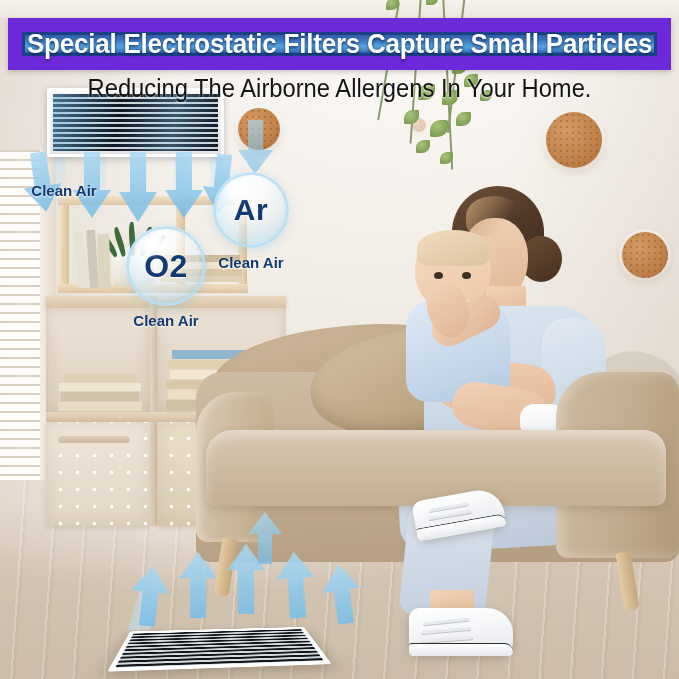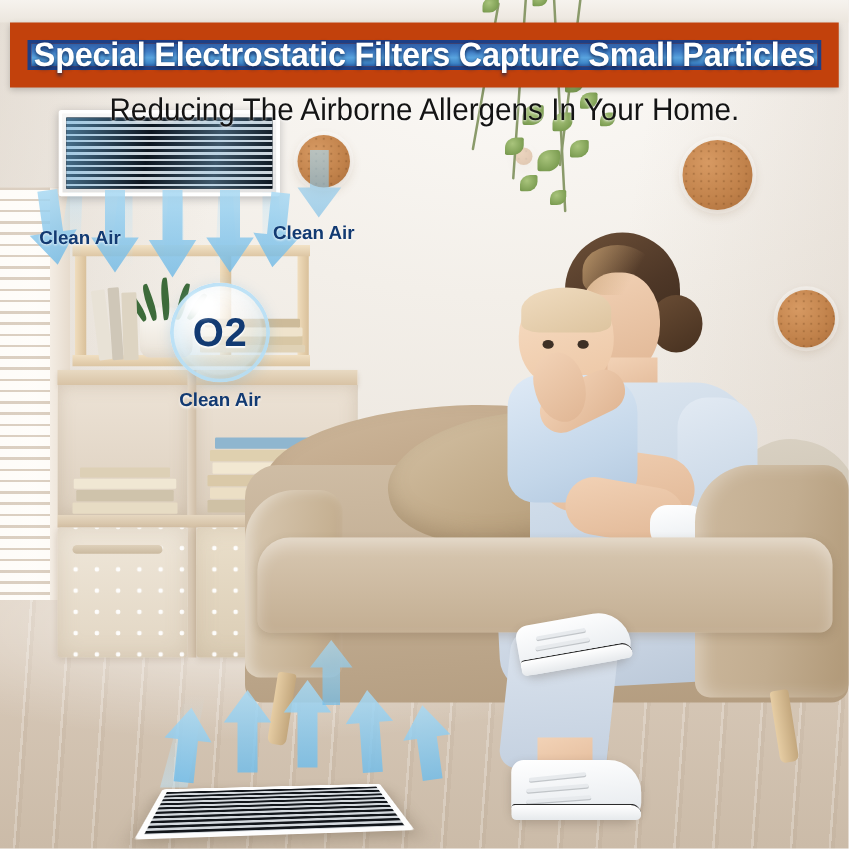--- a/index.html
+++ b/index.html
@@ -375,21 +375,21 @@
   }
   .clean-air{
     margin-top:6px;color:#123a72;font-weight:bold;
     text-shadow:0 1px 2px rgba(255,255,255,.95);
     font-size:15px;
   }
 
   
   .banner-wrap{
     position:absolute;left:8px;top:18px;width:663px;height:52px;
-    background:#c2410c;
+    background:#6d28d9;
     padding:14px;box-sizing:border-box;
     box-shadow:0 2px 5px rgba(0,0,0,.20);
   }
   .banner{
     position:relative;width:100%;height:100%;box-sizing:border-box;
     border:3px solid #1d3f86;
     background:linear-gradient(180deg,#2f5fa8 0%, #3f7cc4 34%, #59a4df 62%, #3f86c8 86%, #2a5ea6 100%);
     display:flex;align-items:center;justify-content:center;
   }
   .banner-title{
@@ -607,28 +607,31 @@
       <path d="M176 152 h16 v38 h11 L184 218 L165 190 h11 z"></path>
       <path d="M214 154 h15 v34 h11 L221 214 L203 188 h11 z" transform="rotate(6 221 184)"></path>
       <path d="M248 120 h15 v30 h10 L255 174 L238 150 h10 z" opacity="0.75"></path>
     </g>
   </svg>
 
   <div class="badge" style="left:22px;top:176px;width:84px;">
     <div class="clean-air">Clean Air</div>
   </div>
 
-  <div class="badge" style="left:136px;top:226px;width:80px;">
+  <div class="badge" style="left:126px;top:226px;width:80px;">
     <div class="bubble" style="width:80px;height:80px;">
       <div class="bubble-label" style="font-size:32px;">O2</div>
     </div>
     <div class="clean-air">Clean Air</div>
   </div>
 
   <div class="badge" style="left:213px;top:172px;width:76px;">
+    <div class="bubble" style="width:76px;height:76px;">
+      <div class="bubble-label" style="font-size:30px;">Ar</div>
+    </div>
     <div class="clean-air">Clean Air</div>
   </div>
 
   <svg width="679" height="679" style="position:absolute;left:0;top:0;pointer-events:none;">
 
     <path d="M148 630 L128 556 L150 556 L164 630 Z" fill="url(#gstream)" transform="scale(1,-1) translate(0,-1186)"></path>
     <g fill="url(#gup)">
       <path d="M142 566 h16 v34 h11 L150 626 L131 600 h11 z" transform="rotate(186 150 596)"></path>
       <path d="M190 552 h16 v40 h11 L198 618 L179 592 h11 z" transform="rotate(180 198 585)"></path>
       <path d="M238 544 h16 v44 h11 L246 614 L227 588 h11 z" transform="rotate(180 246 579)"></path>

